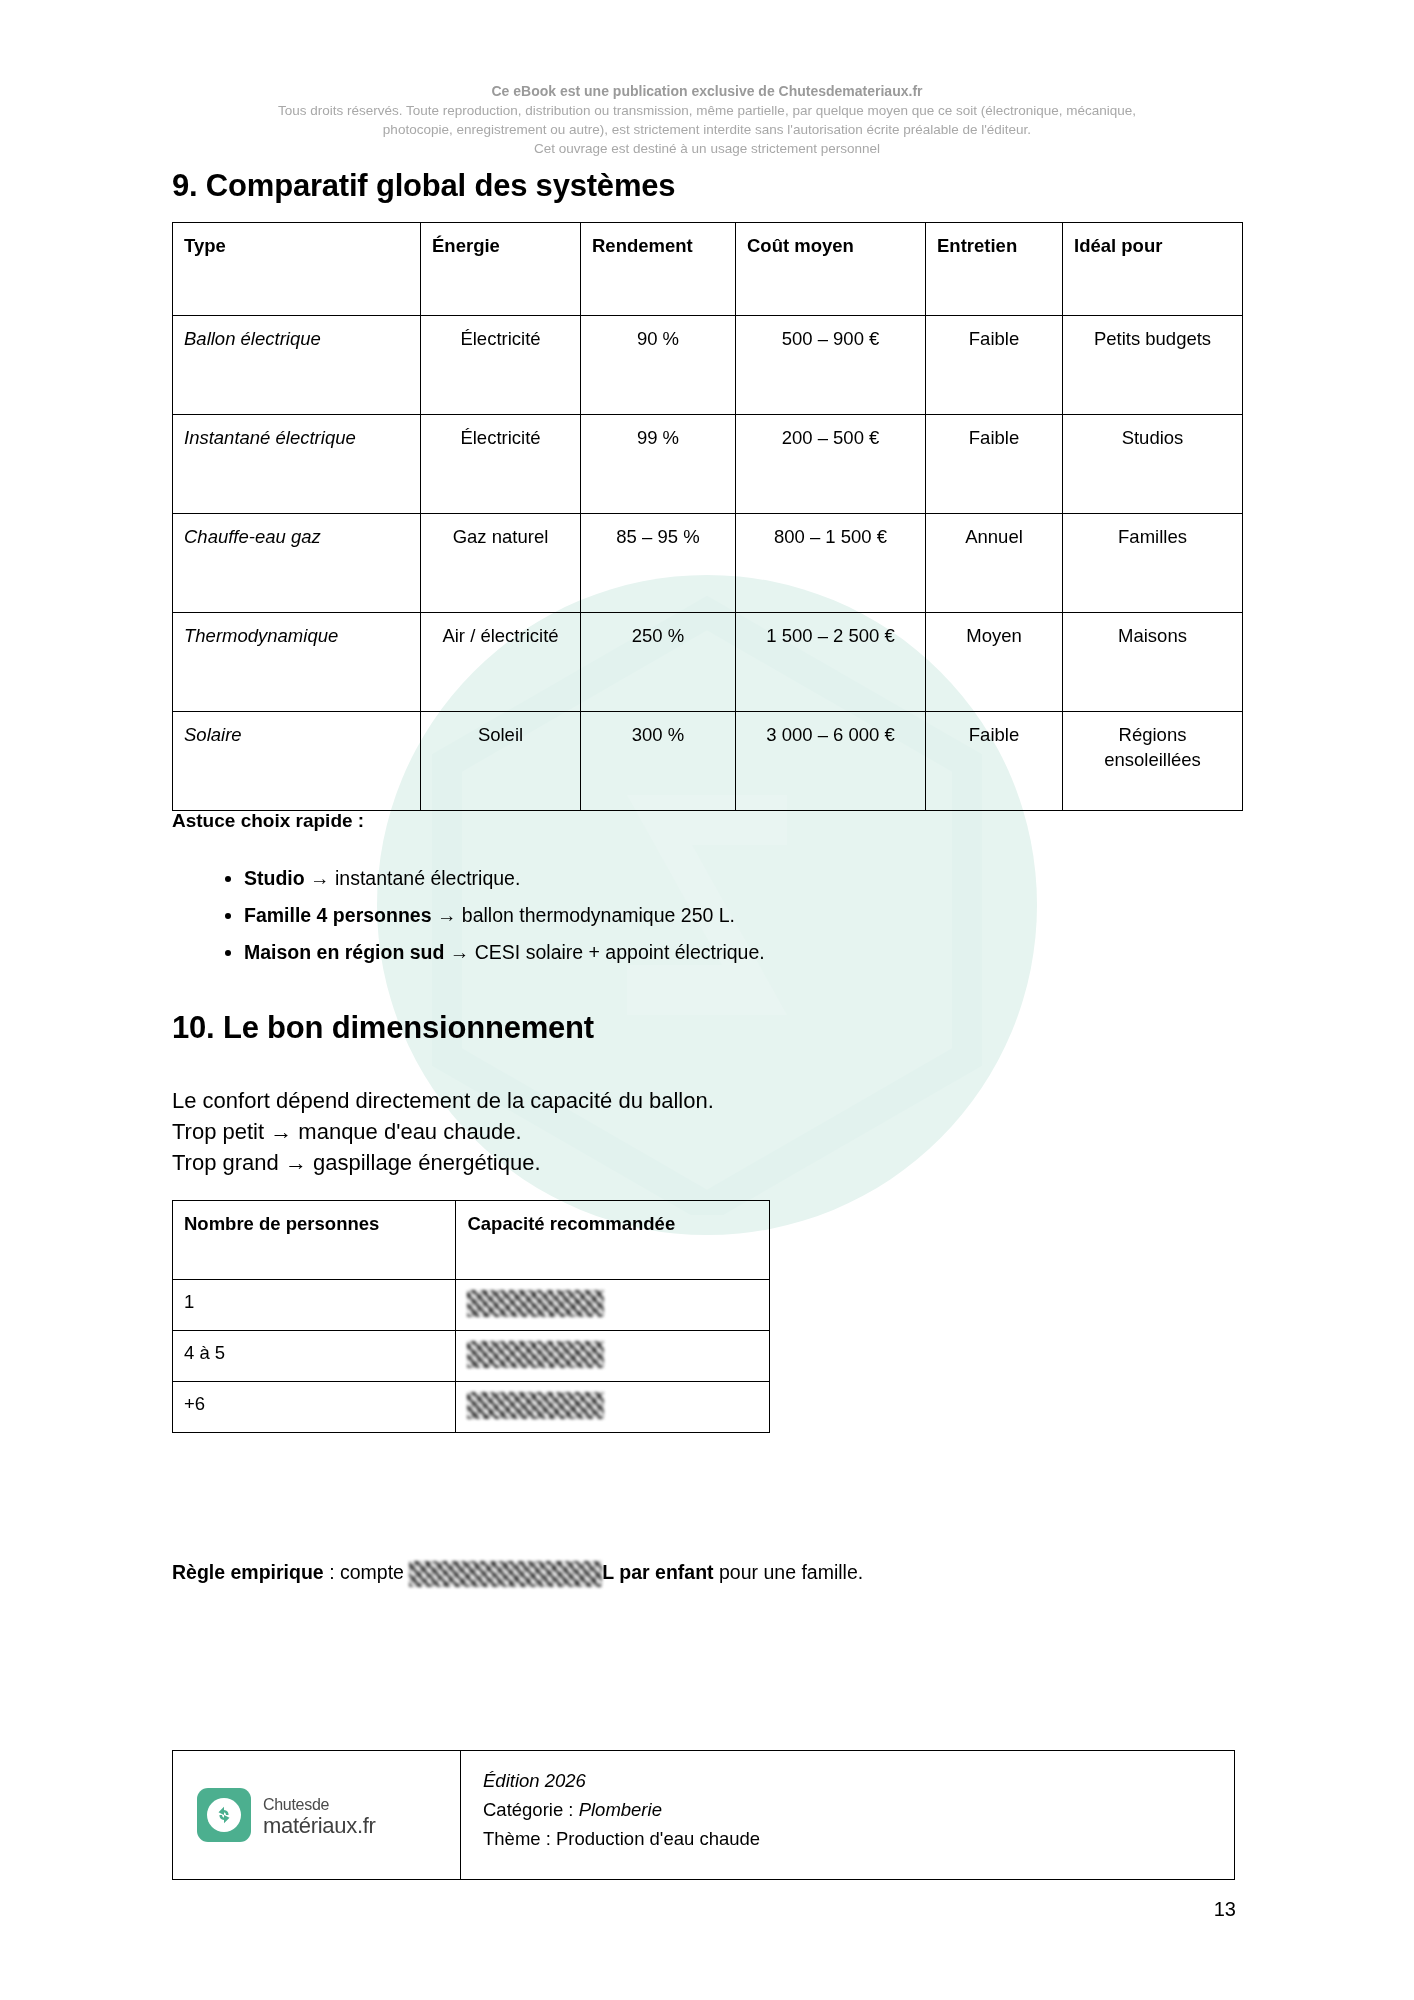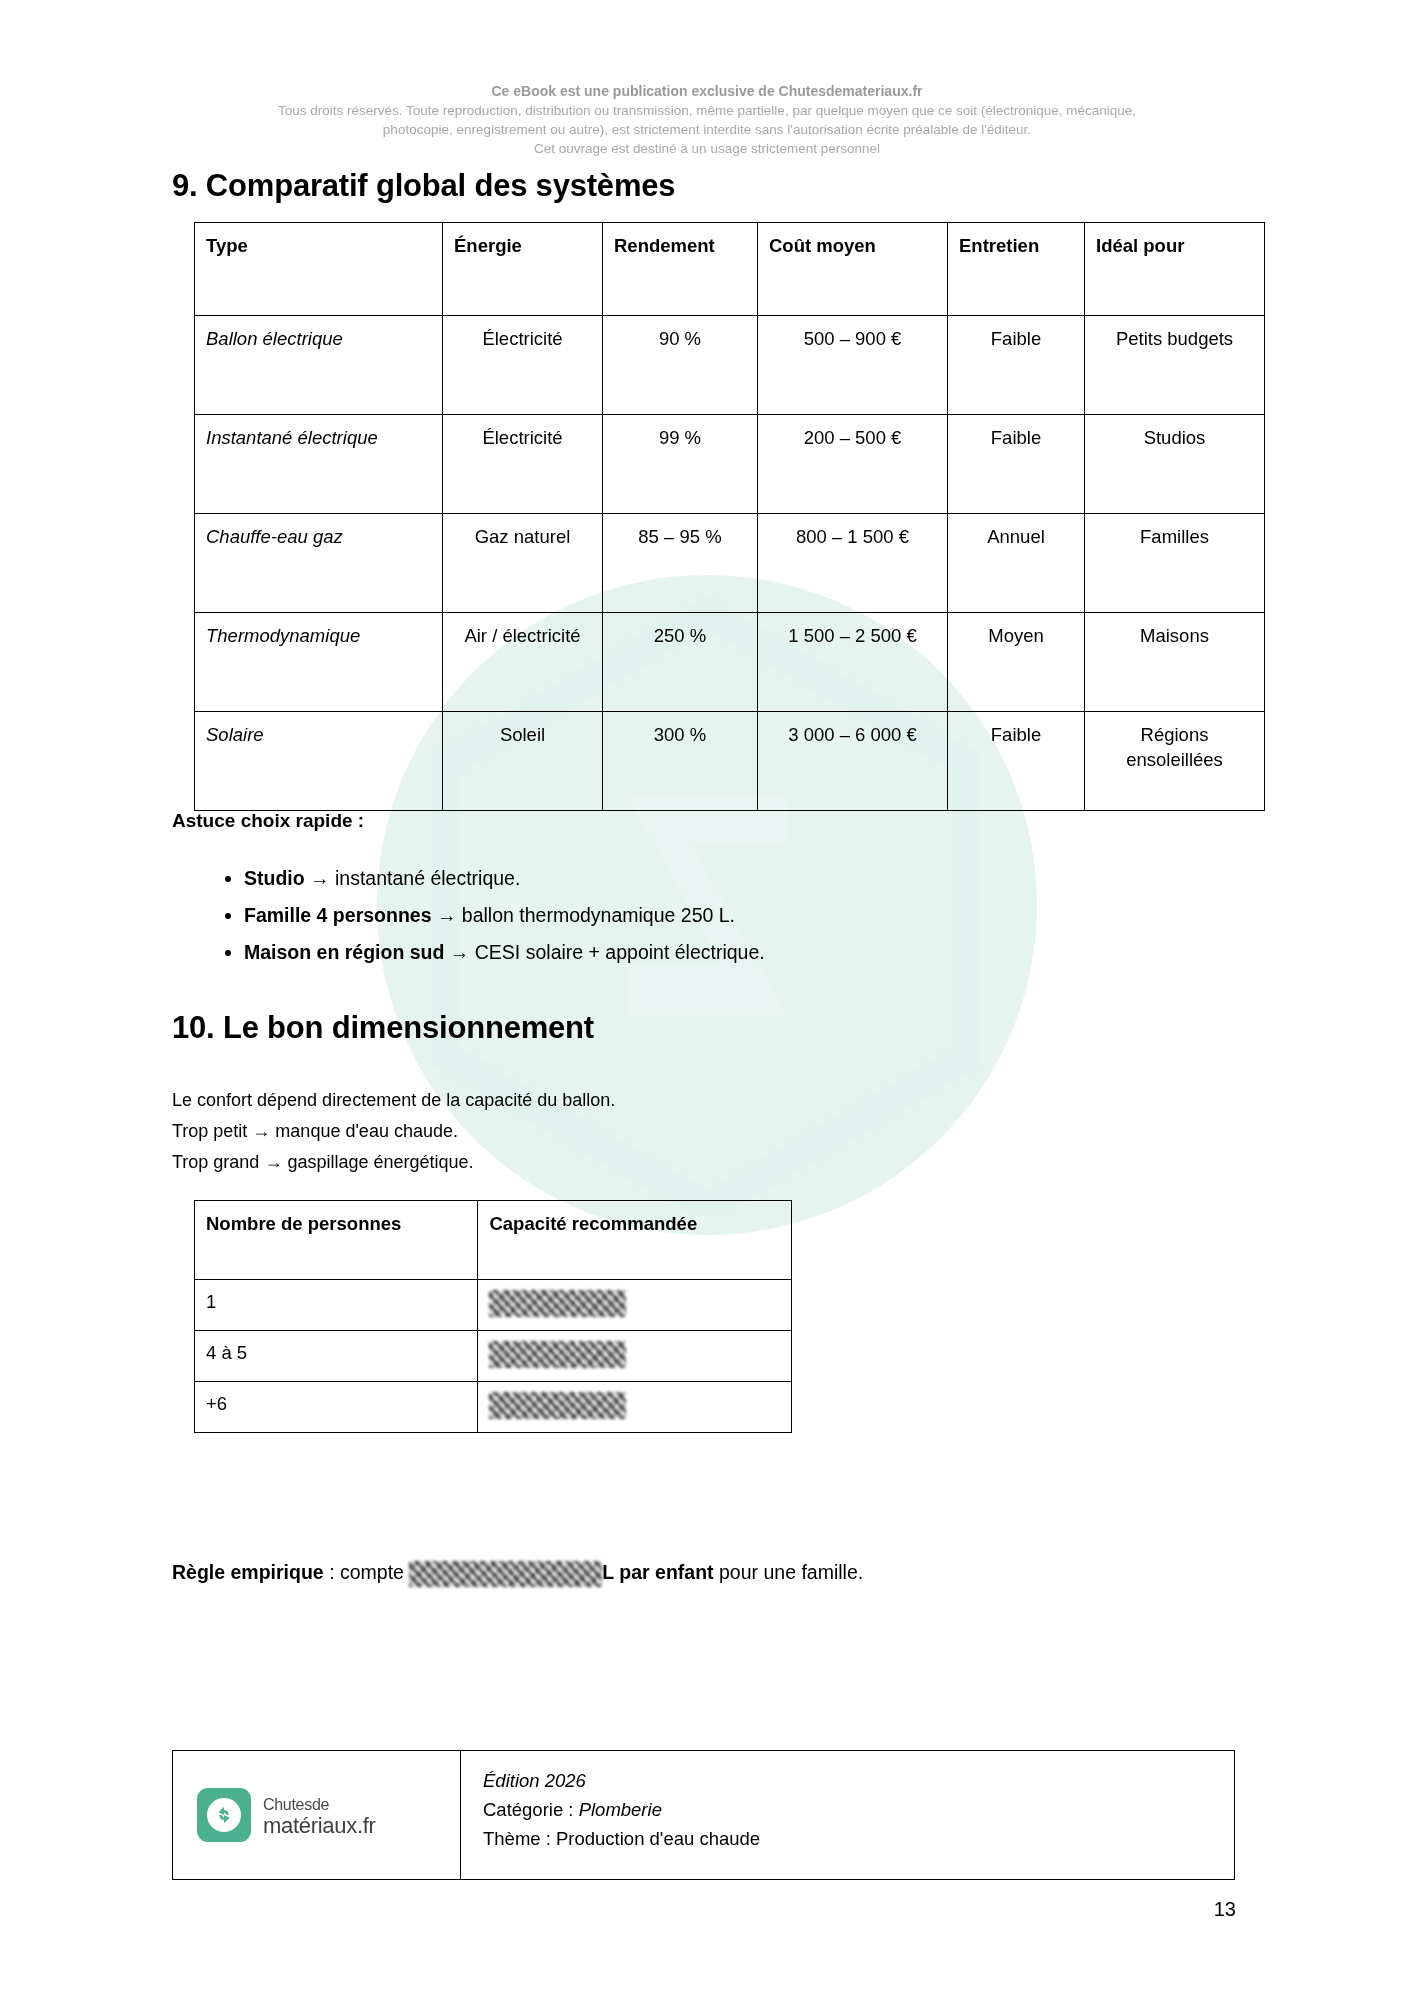--- a/index.html
+++ b/index.html
@@ -83,21 +83,20 @@
     margin: 0;
     letter-spacing: -0.2px;
   }
   .h-sec9 { position: absolute; top: 168px; left: 0; }
   .h-sec10 { position: absolute; top: 1010px; left: 0; }
 
   
   table {
     border-collapse: collapse;
     background: transparent;
-    margin-left: 22px;
   }
   table td, table th {
     border: 1.4px solid #000;
     padding: 10px 11px;
     font-size: 18.5px;
     line-height: 25px;
     vertical-align: top;
     background: transparent;
   }
 
@@ -185,21 +184,21 @@
     line-height: 32px;
   }
   .tip-list li { margin-bottom: 5px; }
   .tip-list b { font-weight: bold; }
 
   
   .para {
     position: absolute;
     top: 1085px;
     left: 0;
-    font-size: 18px;
+    font-size: 22px;
     line-height: 31px;
   }
 
   
   .rule-line {
     position: absolute;
     top: 1558px;
     left: 0;
     font-size: 19.5px;
     line-height: 28px;

